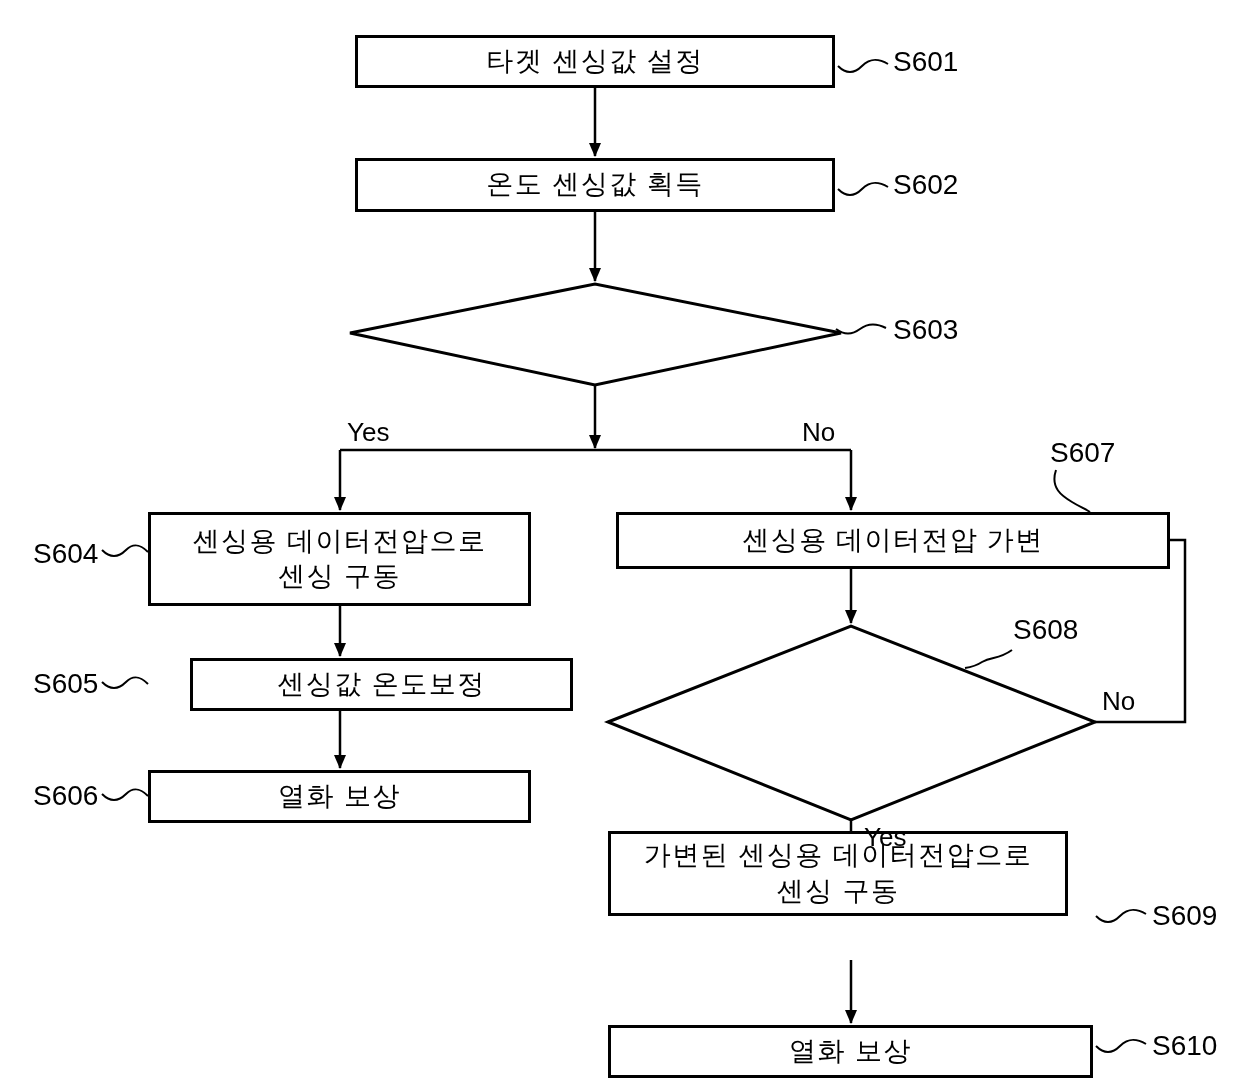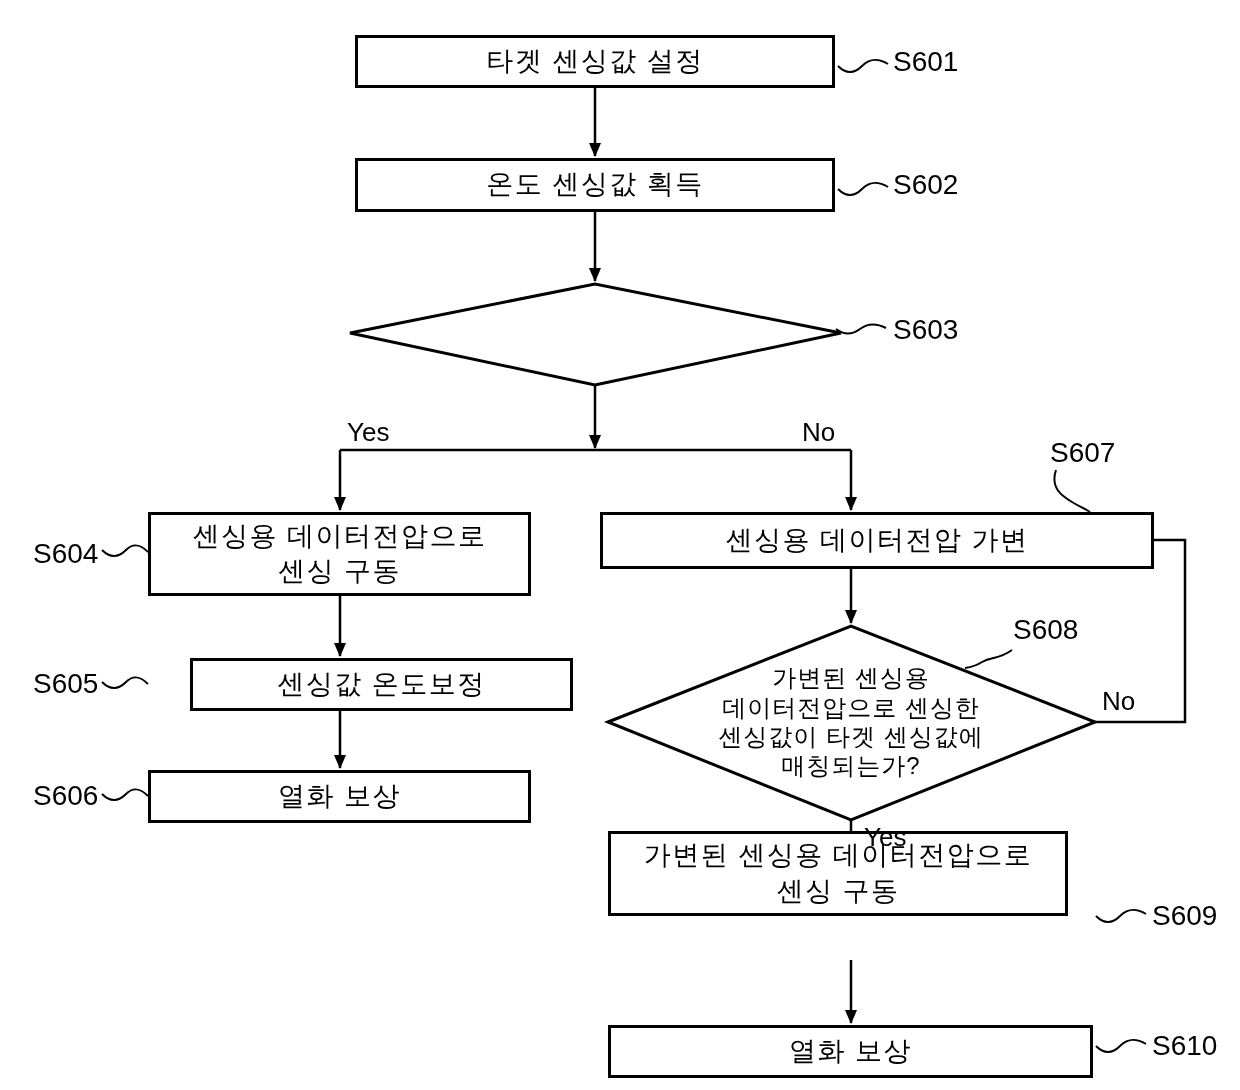--- a/index.html
+++ b/index.html
@@ -64,33 +64,29 @@
       <path d="M102,794 c8,8 16,8 24,0 c7,-7 14,-6 22,2"></path>
       <path d="M1056,470 c-6,18 6,26 16,32 c8,5 12,6 18,10"></path>
       <path d="M1012,650 c-14,10 -20,6 -30,12 c-6,4 -10,5 -17,6"></path>
       <path d="M1096,916 c8,8 16,8 24,0 c8,-8 16,-8 26,-2"></path>
       <path d="M1096,1046 c8,8 16,8 24,0 c8,-8 16,-8 26,-2"></path>
     </g>
   </svg>
 
   <div class="box" style="left:355px; top:35px;  width:480px; height:53px;">타겟 센싱값 설정</div>
   <div class="box" style="left:355px; top:158px; width:480px; height:54px;">온도 센싱값 획득</div>
-  <div class="box" style="left:148px; top:512px; width:383px; height:84px;">센싱용 데이터전압으로
+  <div class="box" style="left:148px; top:512px; width:383px; height:94px;">센싱용 데이터전압으로
 센싱 구동</div>
   <div class="box" style="left:148px; top:658px; width:383px; height:53px;margin-left:42px;">센싱값 온도보정</div>
   <div class="box" style="left:148px; top:770px; width:383px; height:53px;">열화 보상</div>
-  <div class="box" style="left:600px; top:512px; width:554px; height:57px;">센싱용 데이터전압 가변</div>
+  <div class="box" style="left:616px; top:512px; width:554px; height:57px;font-family:Liberation Serif, serif;">센싱용 데이터전압 가변</div>
   <div class="box" style="left:608px; top:831px; width:460px; height:85px;">가변된 센싱용 데이터전압으로
 센싱 구동</div>
   <div class="box" style="left:608px; top:1025px; width:485px; height:53px;">열화 보상</div>
 
-  <div class="dtext s608" style="left:676px; top:662px; width:350px; height:120px;">가변된 센싱용
-데이터전압으로 센싱한
-센싱값이 타겟 센싱값에
-매칭되는가?</div>
 
   <div class="step" style="left:893px;  top:46px;">S601</div>
   <div class="step" style="left:893px;  top:169px;">S602</div>
   <div class="step" style="left:893px;  top:314px;">S603</div>
   <div class="step" style="left:33px;   top:538px;">S604</div>
   <div class="step" style="left:33px;   top:668px;">S605</div>
   <div class="step" style="left:33px;   top:780px;">S606</div>
   <div class="step" style="left:1038px; top:437px;margin-left:12px;">S607</div>
   <div class="step" style="left:1013px; top:614px;">S608</div>
   <div class="step" style="left:1152px; top:900px;">S609</div>

